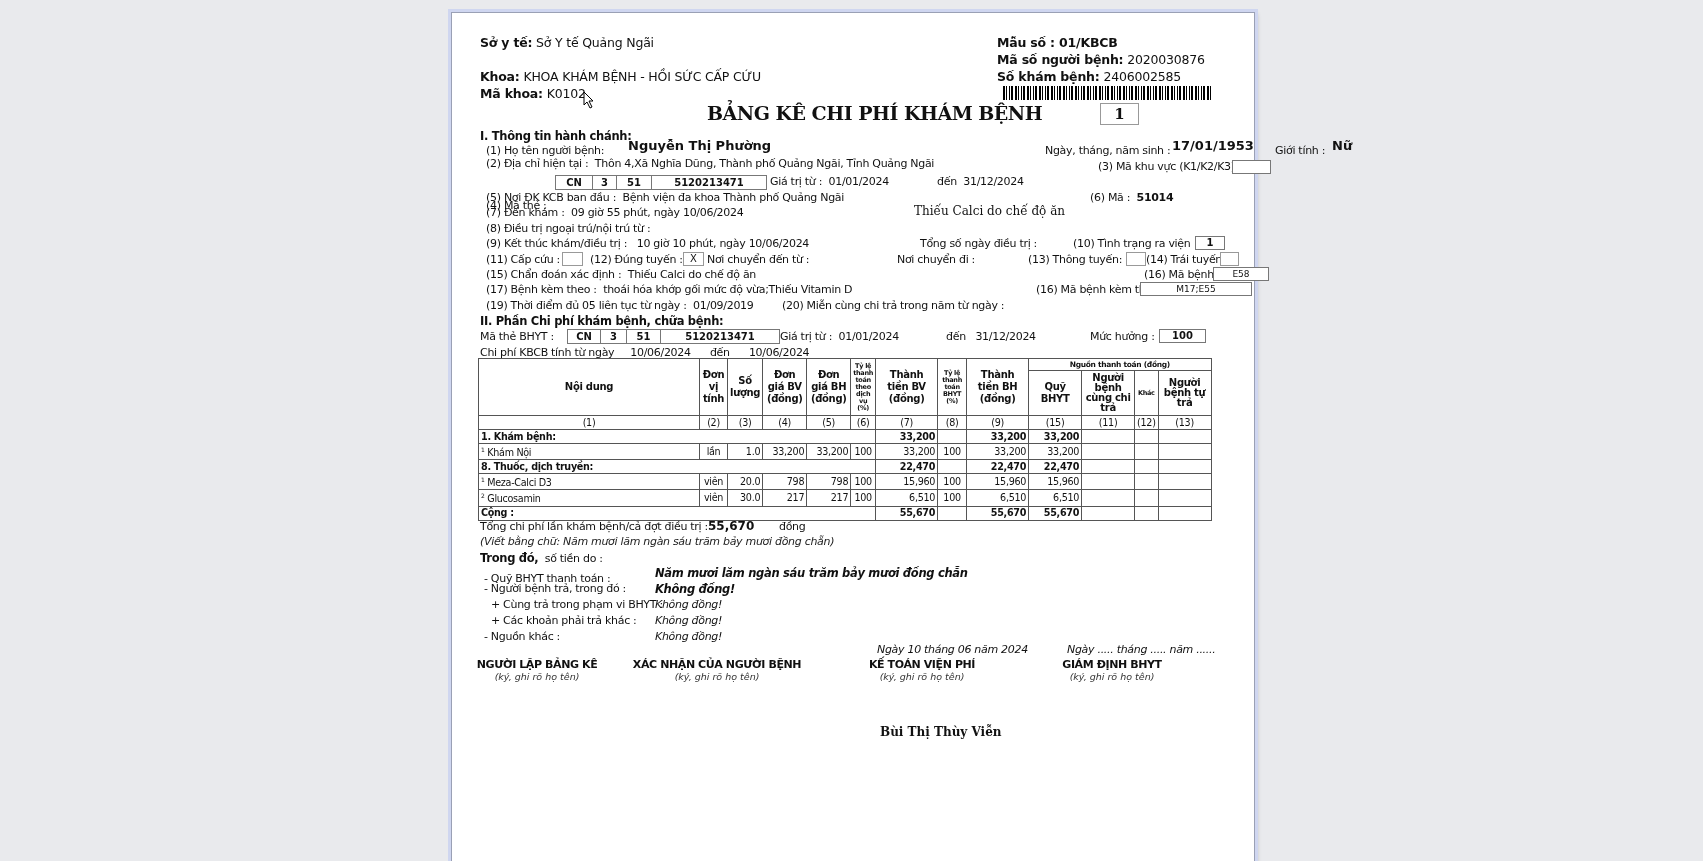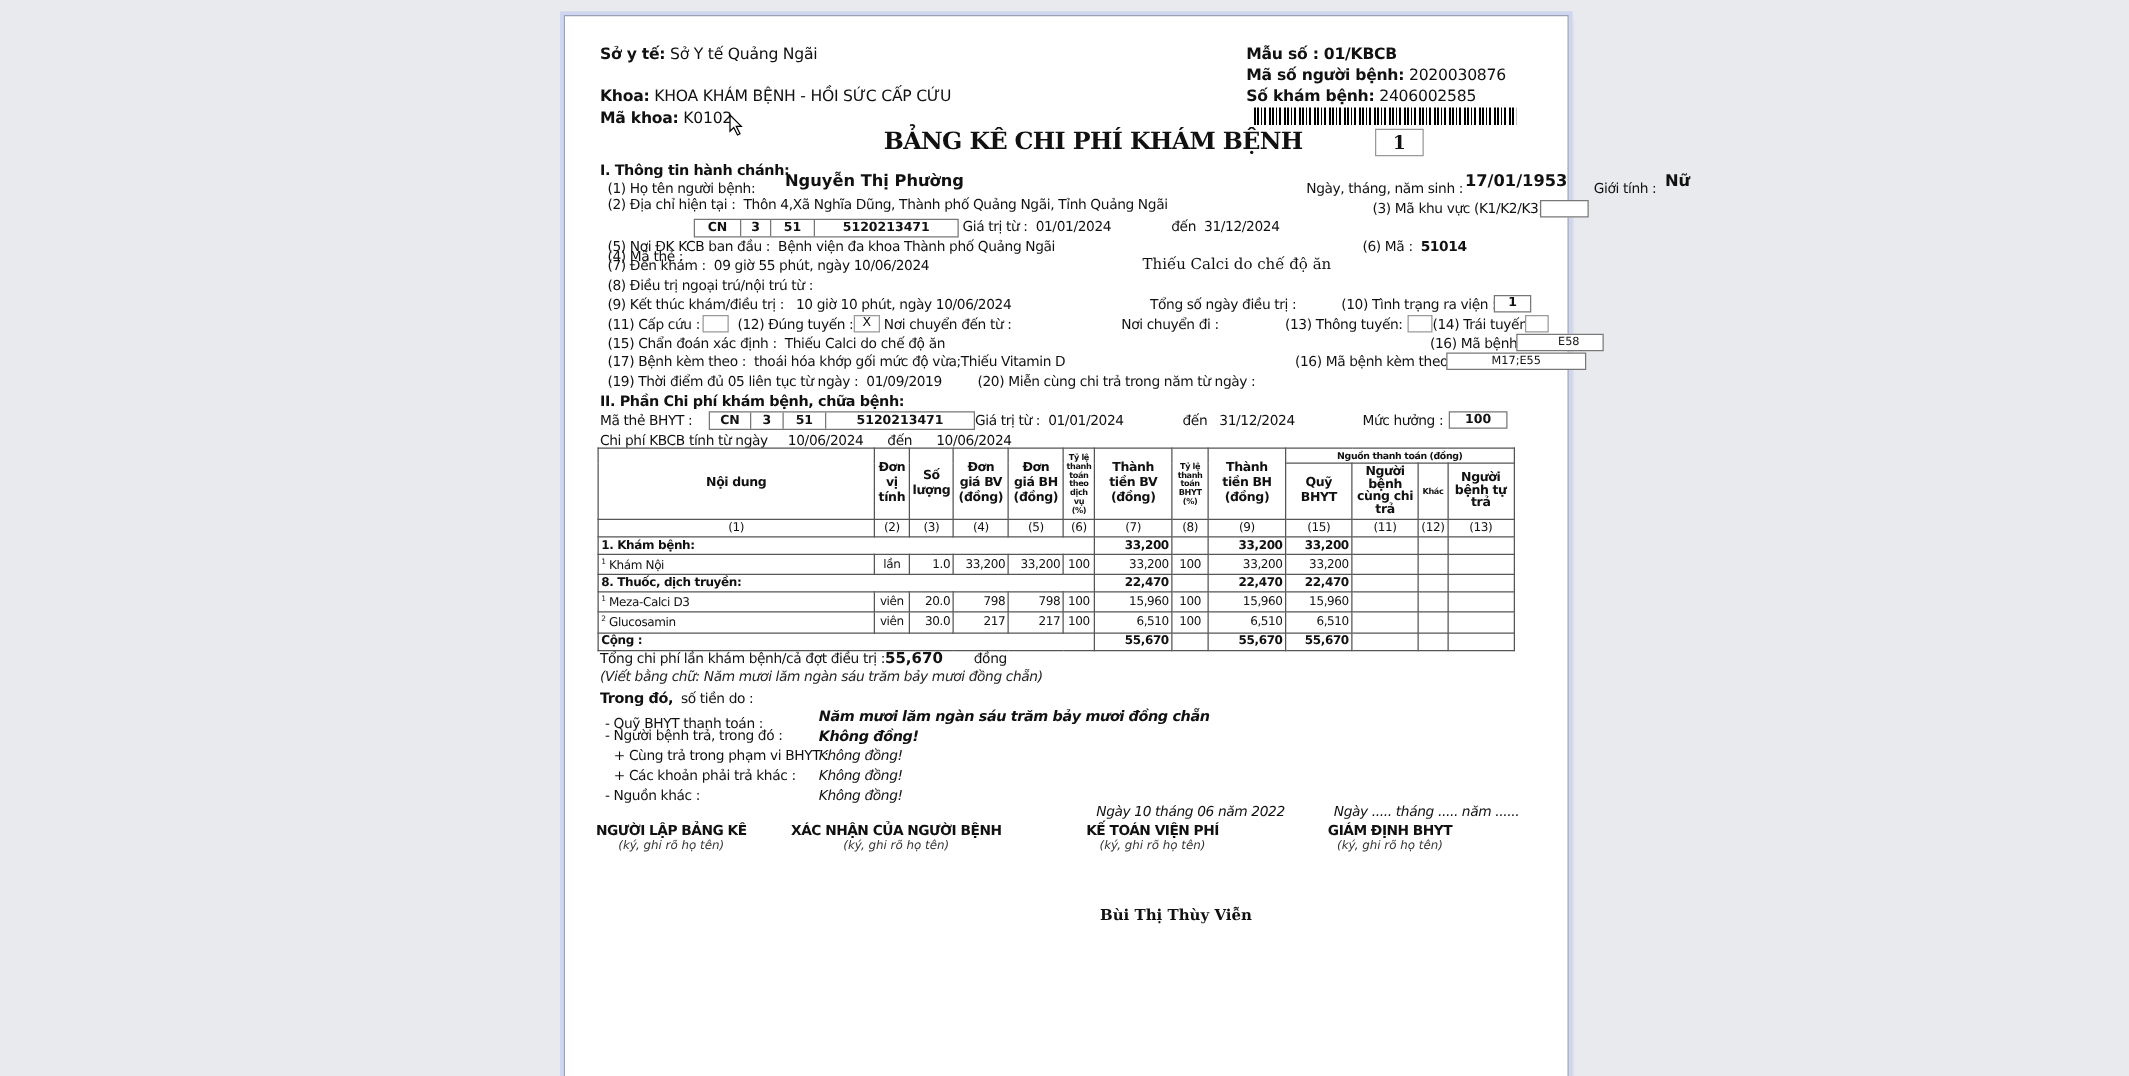--- a/index.html
+++ b/index.html
@@ -128,28 +128,28 @@
   <div class="abs t" style="left:576px;top:240px;">(13) Thông tuyến:</div>
   <div class="box" style="left:674px;top:239px;width:18px;border-color:#999;"></div>
   <div class="abs t" style="left:694px;top:240px;">(14) Trái tuyến:</div>
   <div class="box" style="left:768px;top:239px;width:17px;border-color:#999;"></div>
 
   <div class="abs t" style="left:34px;top:255px;">
     <span>(15) Chẩn đoán xác định :</span>&nbsp;
     <span>Thiếu Calci do chế độ ăn</span>
   </div>
   <div class="abs t" style="left:692px;top:255px;">(16) Mã bệnh:</div>
-  <div class="box" style="left:761px;top:254px;width:54px;font-weight:normal;font-size:9px;padding-left:14px;">E58</div>
+  <div class="box" style="left:761px;top:254px;width:54px;font-weight:normal;font-size:9px;">E58</div>
 
   <div class="abs t" style="left:34px;top:270px;">
     <span>(17) Bệnh kèm theo :</span>&nbsp;
     <span>thoái hóa khớp gối mức độ vừa;Thiếu Vitamin D</span>
   </div>
   <div class="abs t" style="left:584px;top:270px;">(16) Mã bệnh kèm theo:</div>
-  <div class="box" style="left:705px;top:269px;width:110px;font-weight:normal;font-size:9px;">M17;E55</div>
+  <div class="box" style="left:688px;top:269px;width:110px;font-weight:normal;font-size:9px;">M17;E55</div>
 
   <div class="abs t" style="left:34px;top:286px;">
     <span>(19) Thời điểm đủ 05 liên tục từ ngày :</span>&nbsp;
     <span>01/09/2019</span>
   </div>
   <div class="abs t" style="left:330px;top:286px;">(20) Miễn cùng chi trả trong năm từ ngày :</div>
 
   <div class="abs t b" style="left:28px;top:301px;font-size:11.5px;">II. Phần Chi phí khám bệnh, chữa bệnh:</div>
   <div class="abs t" style="left:28px;top:317px;">Mã thẻ BHYT :</div>
   <div class="card" style="left:115px;top:316px;">
@@ -319,21 +319,21 @@
   <div class="abs t it b" style="left:203px;top:553px;font-size:11.5px;">Năm mươi lăm ngàn sáu trăm bảy mươi đồng chẵn</div>
   <div class="abs t" style="left:32px;top:569px;">- Người bệnh trả, trong đó :</div>
   <div class="abs t it b" style="left:203px;top:569px;font-size:11.5px;">Không đồng!</div>
   <div class="abs t" style="left:39px;top:585px;">+ Cùng trả trong phạm vi BHYT :</div>
   <div class="abs t it" style="left:203px;top:585px;">Không đồng!</div>
   <div class="abs t" style="left:39px;top:601px;">+ Các khoản phải trả khác :</div>
   <div class="abs t it" style="left:203px;top:601px;">Không đồng!</div>
   <div class="abs t" style="left:32px;top:617px;">- Nguồn khác :</div>
   <div class="abs t it" style="left:203px;top:617px;">Không đồng!</div>
 
-  <div class="abs t it" style="left:425px;top:630px;">Ngày 10 tháng 06 năm 2022</div>
+  <div class="abs t it" style="left:425px;top:630px;">Ngày 10 tháng 06 năm 2024</div>
   <div class="abs t it" style="left:615px;top:630px;">Ngày ..... tháng ..... năm ......</div>
 
   <div class="sig" style="left:10px;top:645px;width:150px;">
     <div class="role">NGƯỜI LẬP BẢNG KÊ</div>
     <div class="hint">(ký, ghi rõ họ tên)</div>
   </div>
   <div class="sig" style="left:170px;top:645px;width:190px;">
     <div class="role">XÁC NHẬN CỦA NGƯỜI BỆNH</div>
     <div class="hint">(ký, ghi rõ họ tên)</div>
   </div>

